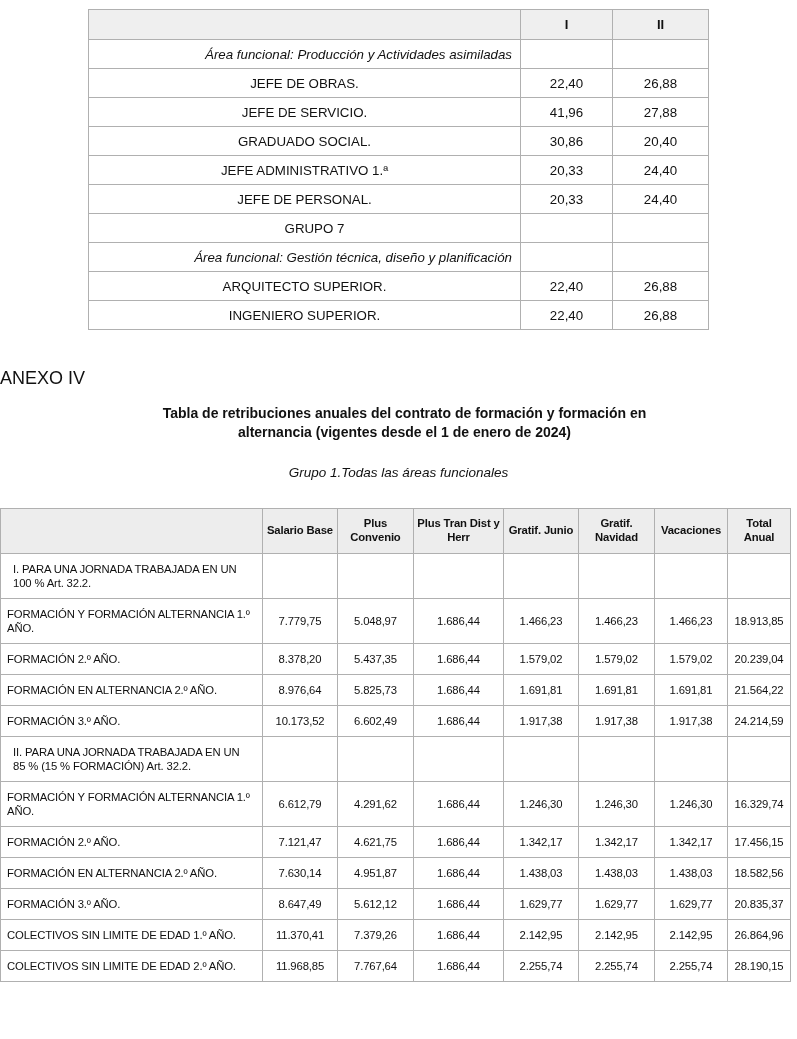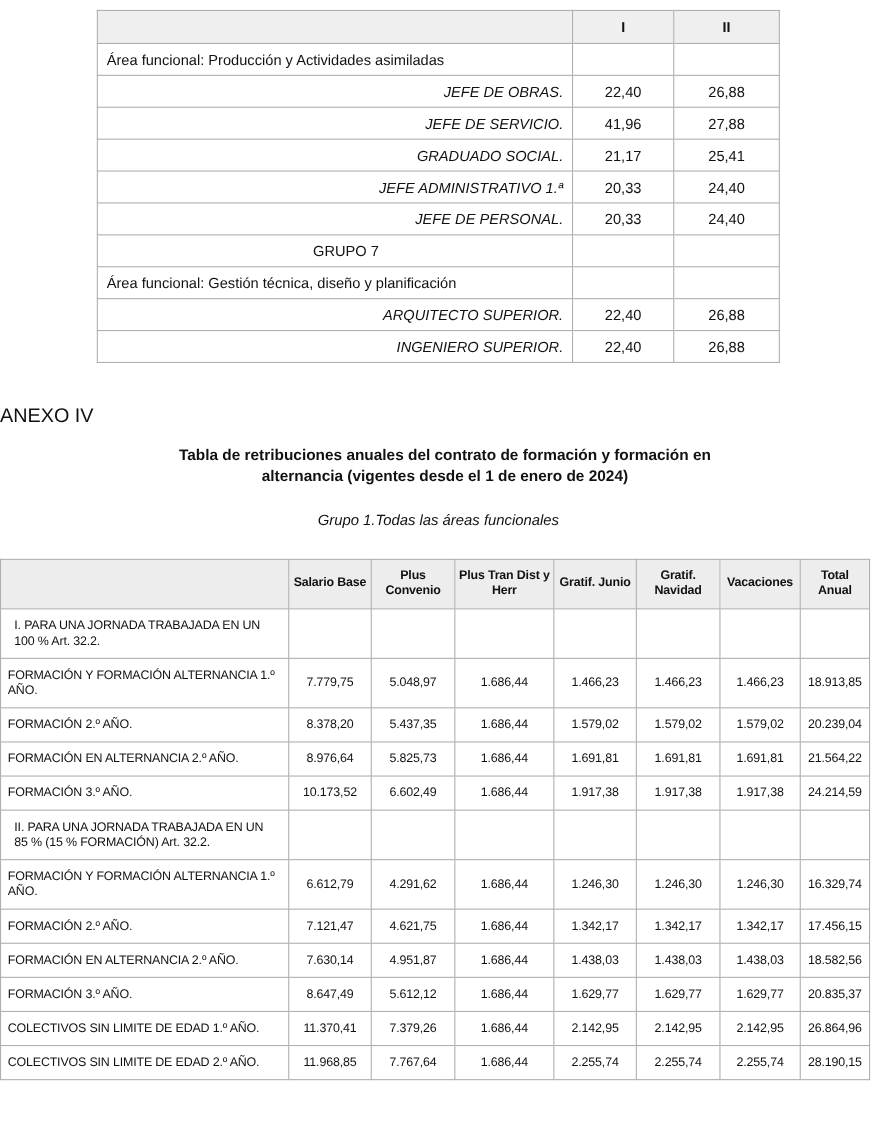--- a/index.html
+++ b/index.html
@@ -39,22 +39,22 @@
     font-weight: 700;
     font-size: 13px;
     height: 17px;
     padding: 6px 8px;
     text-align: center;
   }
   .top-table td {
     padding: 6px 8px;
     height: 16px;
   }
-  .top-table td.cell-label.data { text-align: right; font-style: italic; }
-  .top-table td.section-italic  { text-align: left; }
+  .top-table td.cell-label.data { text-align: center; }
+  .top-table td.section-italic  { text-align: right; font-style: italic; }
   .top-table td.section-plain   { text-align: center; padding-left: 28px; }
   .top-table td.cell-value      { text-align: center; }
 
   
   .anexo-heading {
     margin-top: 38px;
     font-size: 18px;
     font-weight: 400;
   }
   .table-title {
@@ -127,22 +127,22 @@
           <td class="cell-value">22,40</td>
           <td class="cell-value">26,88</td>
         </tr>
         <tr>
           <td class="cell-label data">JEFE DE SERVICIO.</td>
           <td class="cell-value">41,96</td>
           <td class="cell-value">27,88</td>
         </tr>
         <tr>
           <td class="cell-label data">GRADUADO SOCIAL.</td>
-          <td class="cell-value">21,17</td>
-          <td class="cell-value">25,41</td>
+          <td class="cell-value">30,86</td>
+          <td class="cell-value">20,40</td>
         </tr>
         <tr>
           <td class="cell-label data">JEFE ADMINISTRATIVO 1.ª</td>
           <td class="cell-value">20,33</td>
           <td class="cell-value">24,40</td>
         </tr>
         <tr>
           <td class="cell-label data">JEFE DE PERSONAL.</td>
           <td class="cell-value">20,33</td>
           <td class="cell-value">24,40</td>

